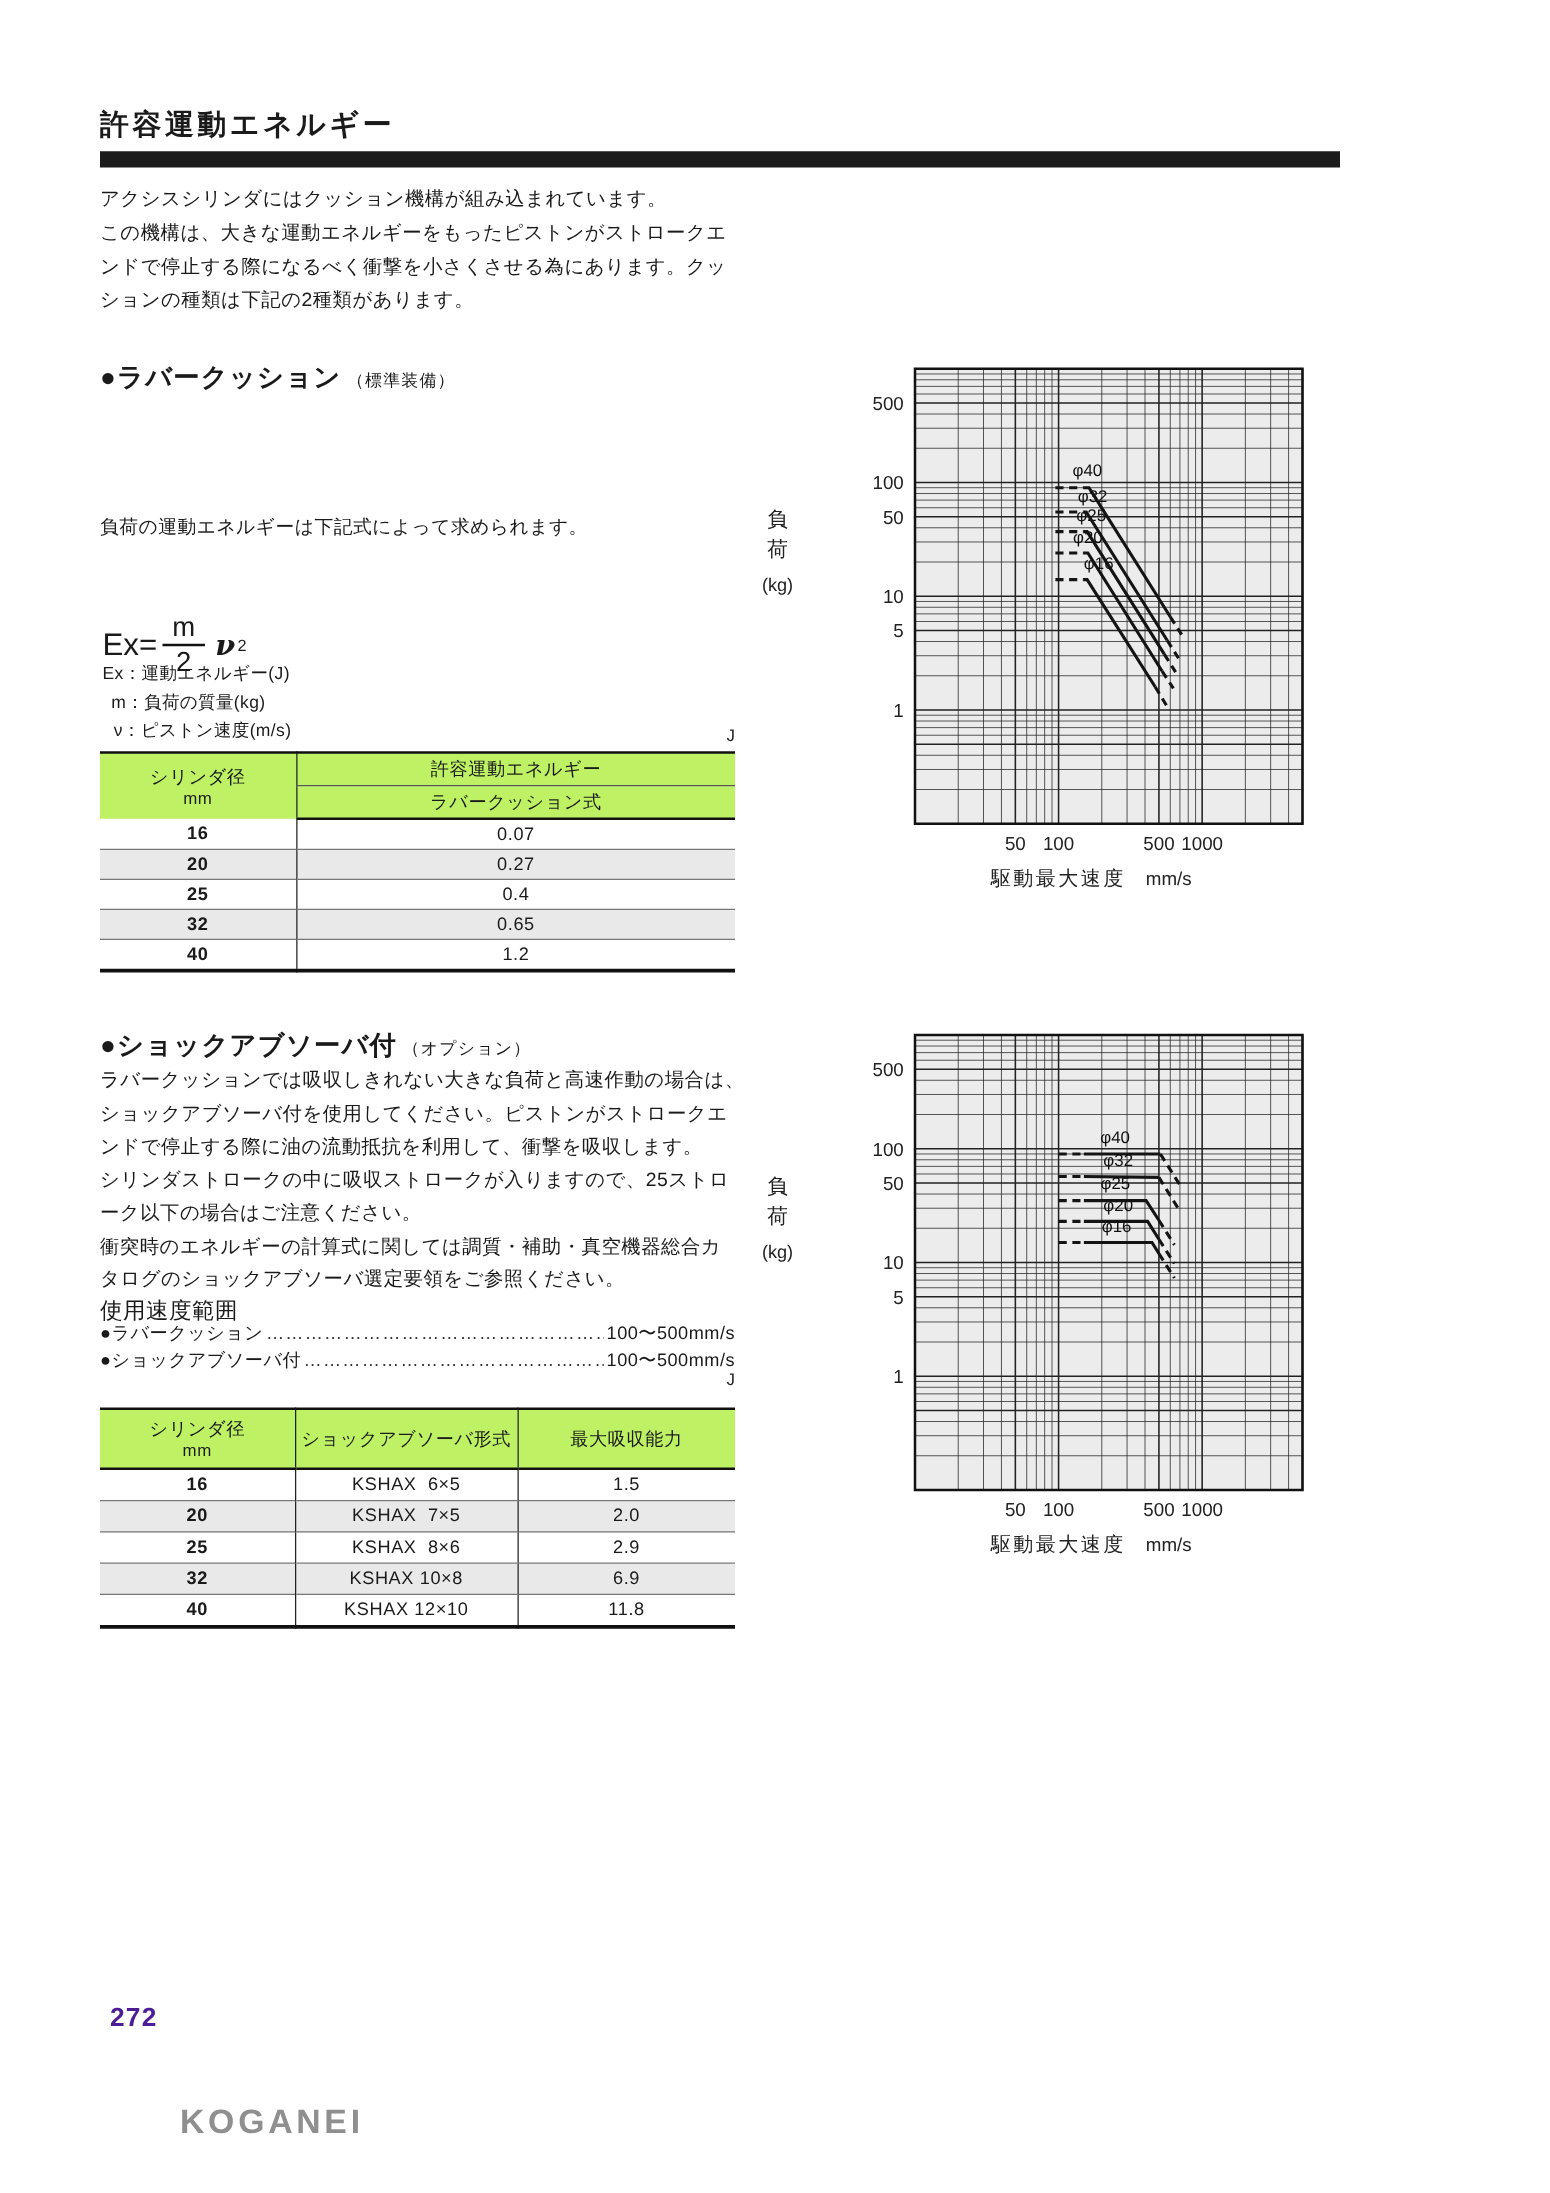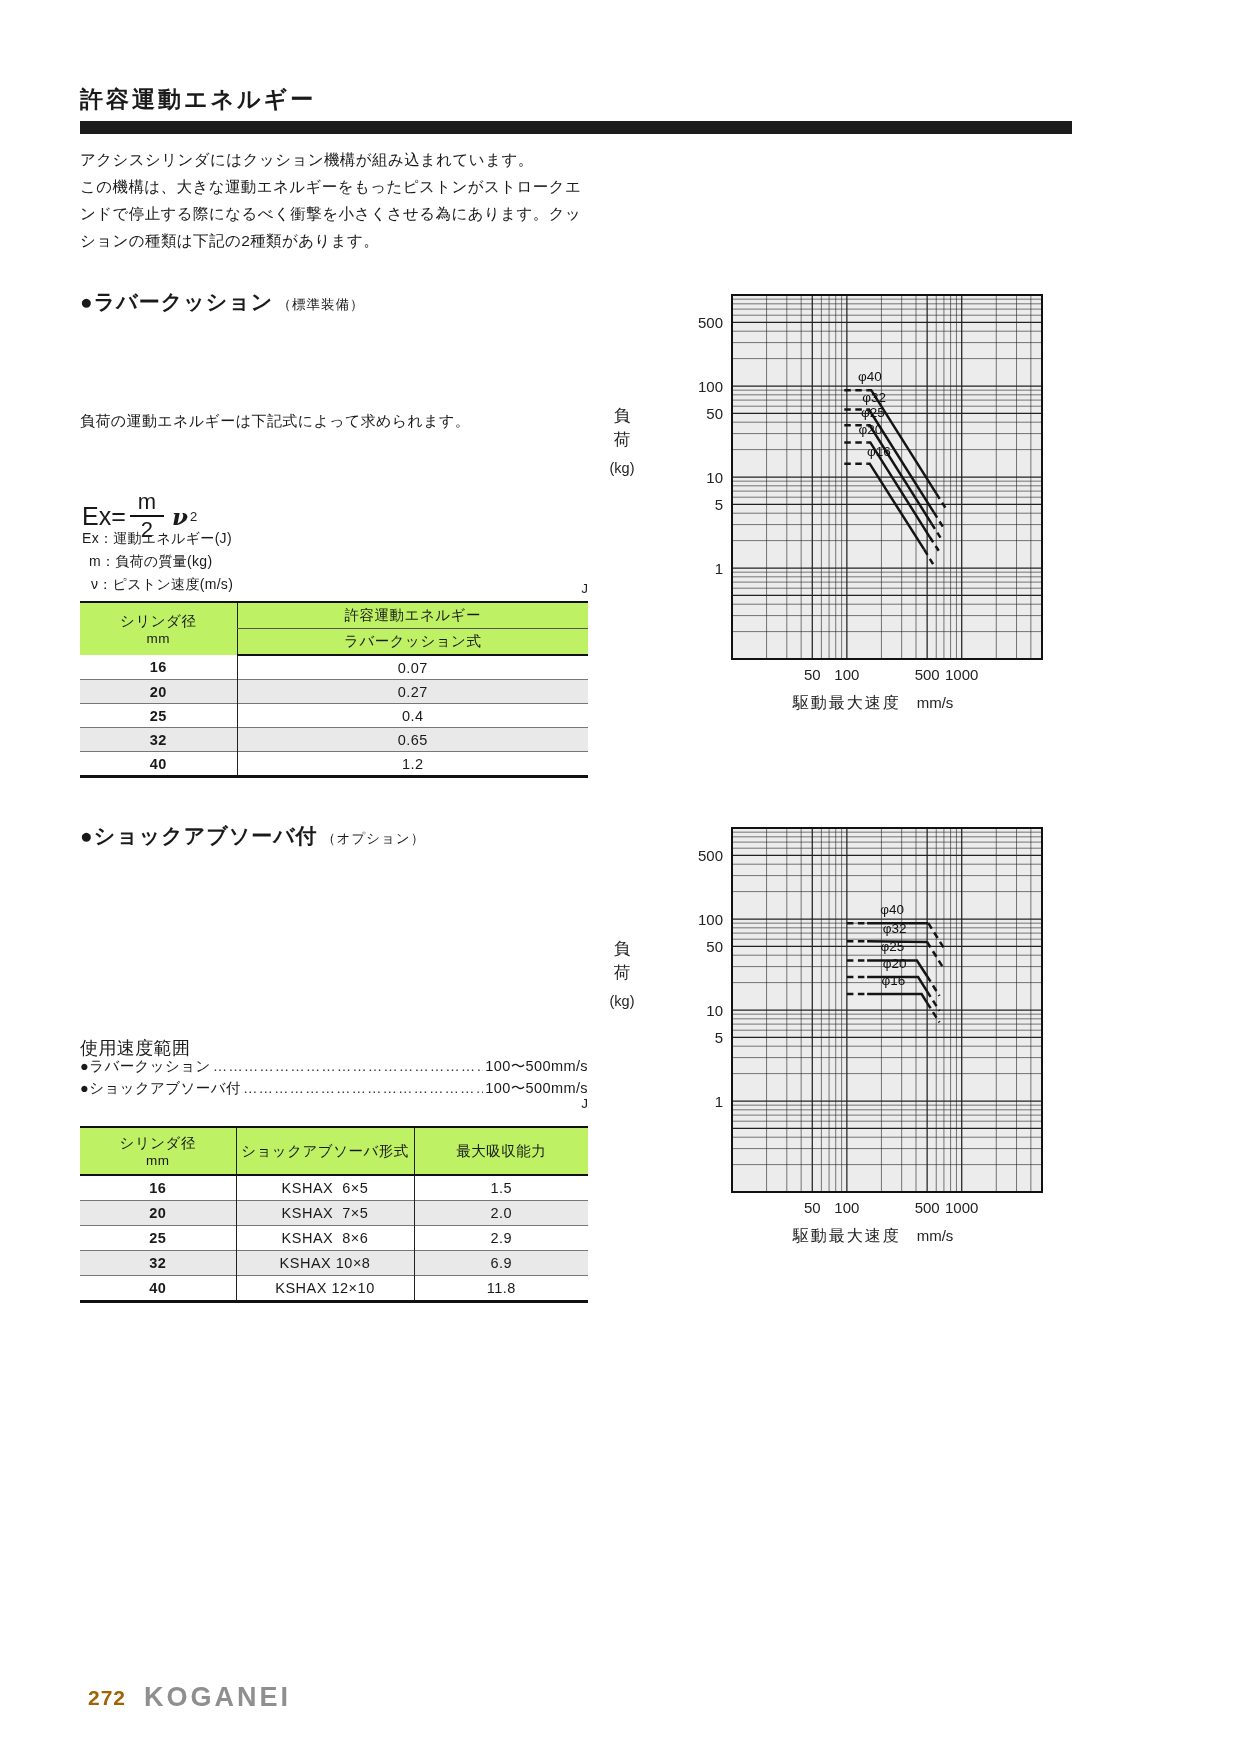--- a/index.html
+++ b/index.html
@@ -54,21 +54,21 @@
   .p2{left:80px;top:852px;width:525px;line-height:26.5px;}
   .speedtitle{left:80px;top:1036px;font-size:18px;letter-spacing:0.4px;}
   .speedrow{left:80px;width:508px;display:flex;align-items:baseline;font-size:14.5px;letter-spacing:0.4px;}
   .sr1{top:1057px;}
   .sr2{top:1079px;}
   .leader{flex:1;overflow:hidden;white-space:nowrap;letter-spacing:1px;margin:0 2px;color:#333;}
   .speedrow .val{white-space:nowrap;}
   
   .chart{position:absolute;}
   
-  .pageno{left:88px;top:1686px;font-size:21px;font-weight:bold;color:#a16207;letter-spacing:1px;}
+  .pageno{left:88px;top:1603px;font-size:21px;font-weight:bold;color:#4c1d95;letter-spacing:1px;}
   .brandlogo{left:144px;top:1682px;font-size:27px;font-weight:800;color:#8f8f8f;letter-spacing:3px;}
 </style>
 </head>
 <body>
 
 <div class="page">
 
   <div class="abs title">許容運動エネルギー</div>
   <div class="abs titlebar"></div>
 
@@ -139,20 +139,27 @@
           <td>40</td>
           <td class="vline">1.2</td>
         </tr>
       </tbody>
   </table>
 
   <div class="abs h2">
     <span class="sec-head">●ショックアブソーバ付</span>
     <span class="sec-note">（オプション）</span>
   </div>
+  <div class="abs bodytext p2">ラバークッションでは吸収しきれない大きな負荷と高速作動の場合は、
+ショックアブソーバ付を使用してください。ピストンがストロークエ
+ンドで停止する際に油の流動抵抗を利用して、衝撃を吸収します。
+シリンダストロークの中に吸収ストロークが入りますので、25ストロ
+ーク以下の場合はご注意ください。
+衝突時のエネルギーの計算式に関しては調質・補助・真空機器総合カ
+タログのショックアブソーバ選定要領をご参照ください。</div>
 
   <div class="abs speedtitle">使用速度範囲</div>
   <div class="abs speedrow sr1">
     <span>●ラバークッション</span>
     <span class="leader">……………………………………………………………………………………………………</span>
     <span class="val">100〜500mm/s</span>
   </div>
   <div class="abs speedrow sr2">
     <span>●ショックアブソーバ付</span>
     <span class="leader">……………………………………………………………………………………………………</span>

